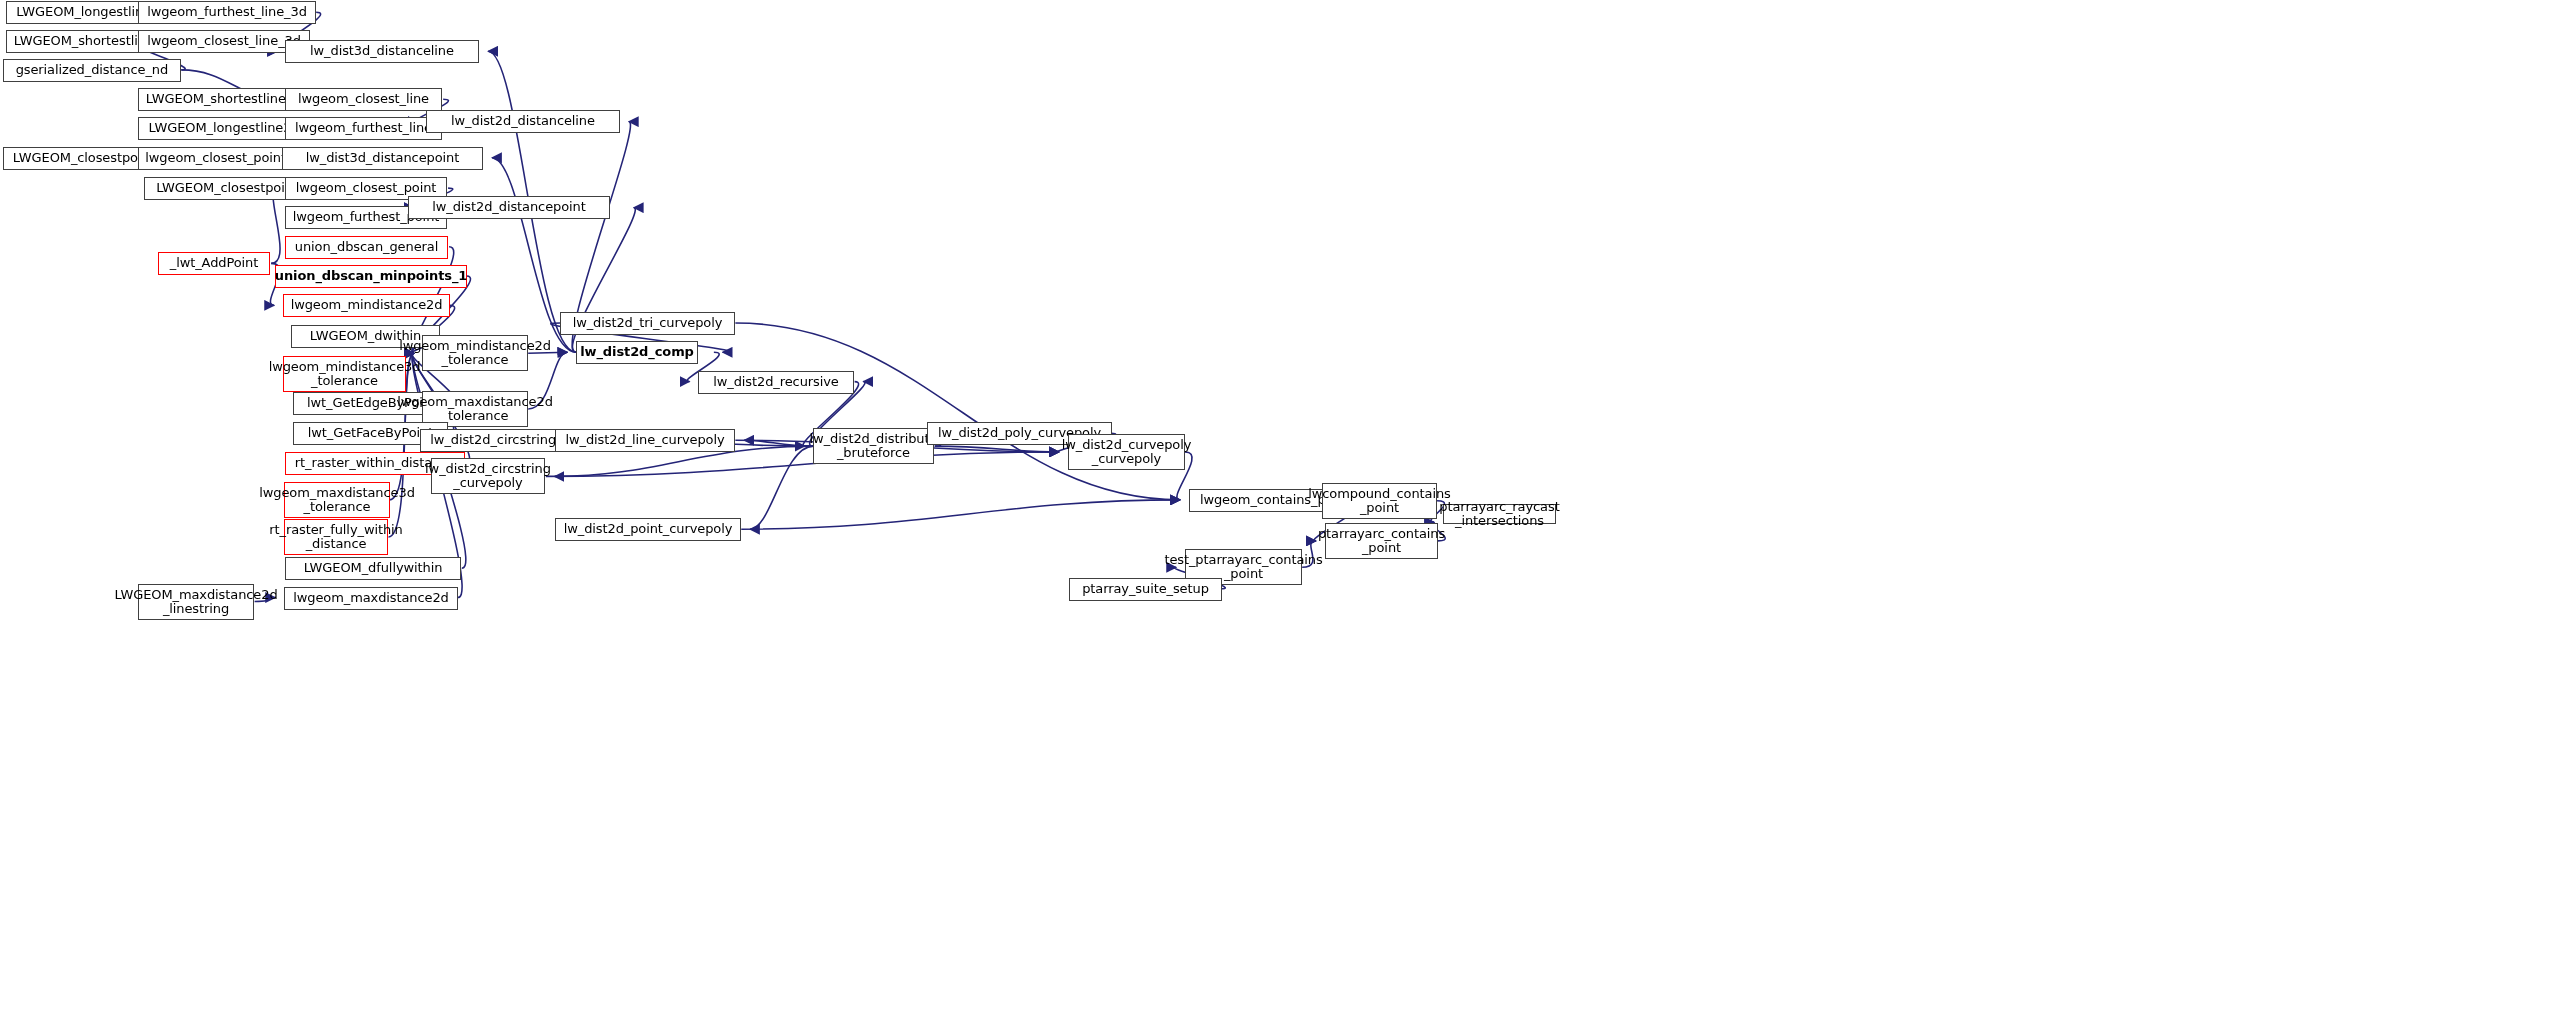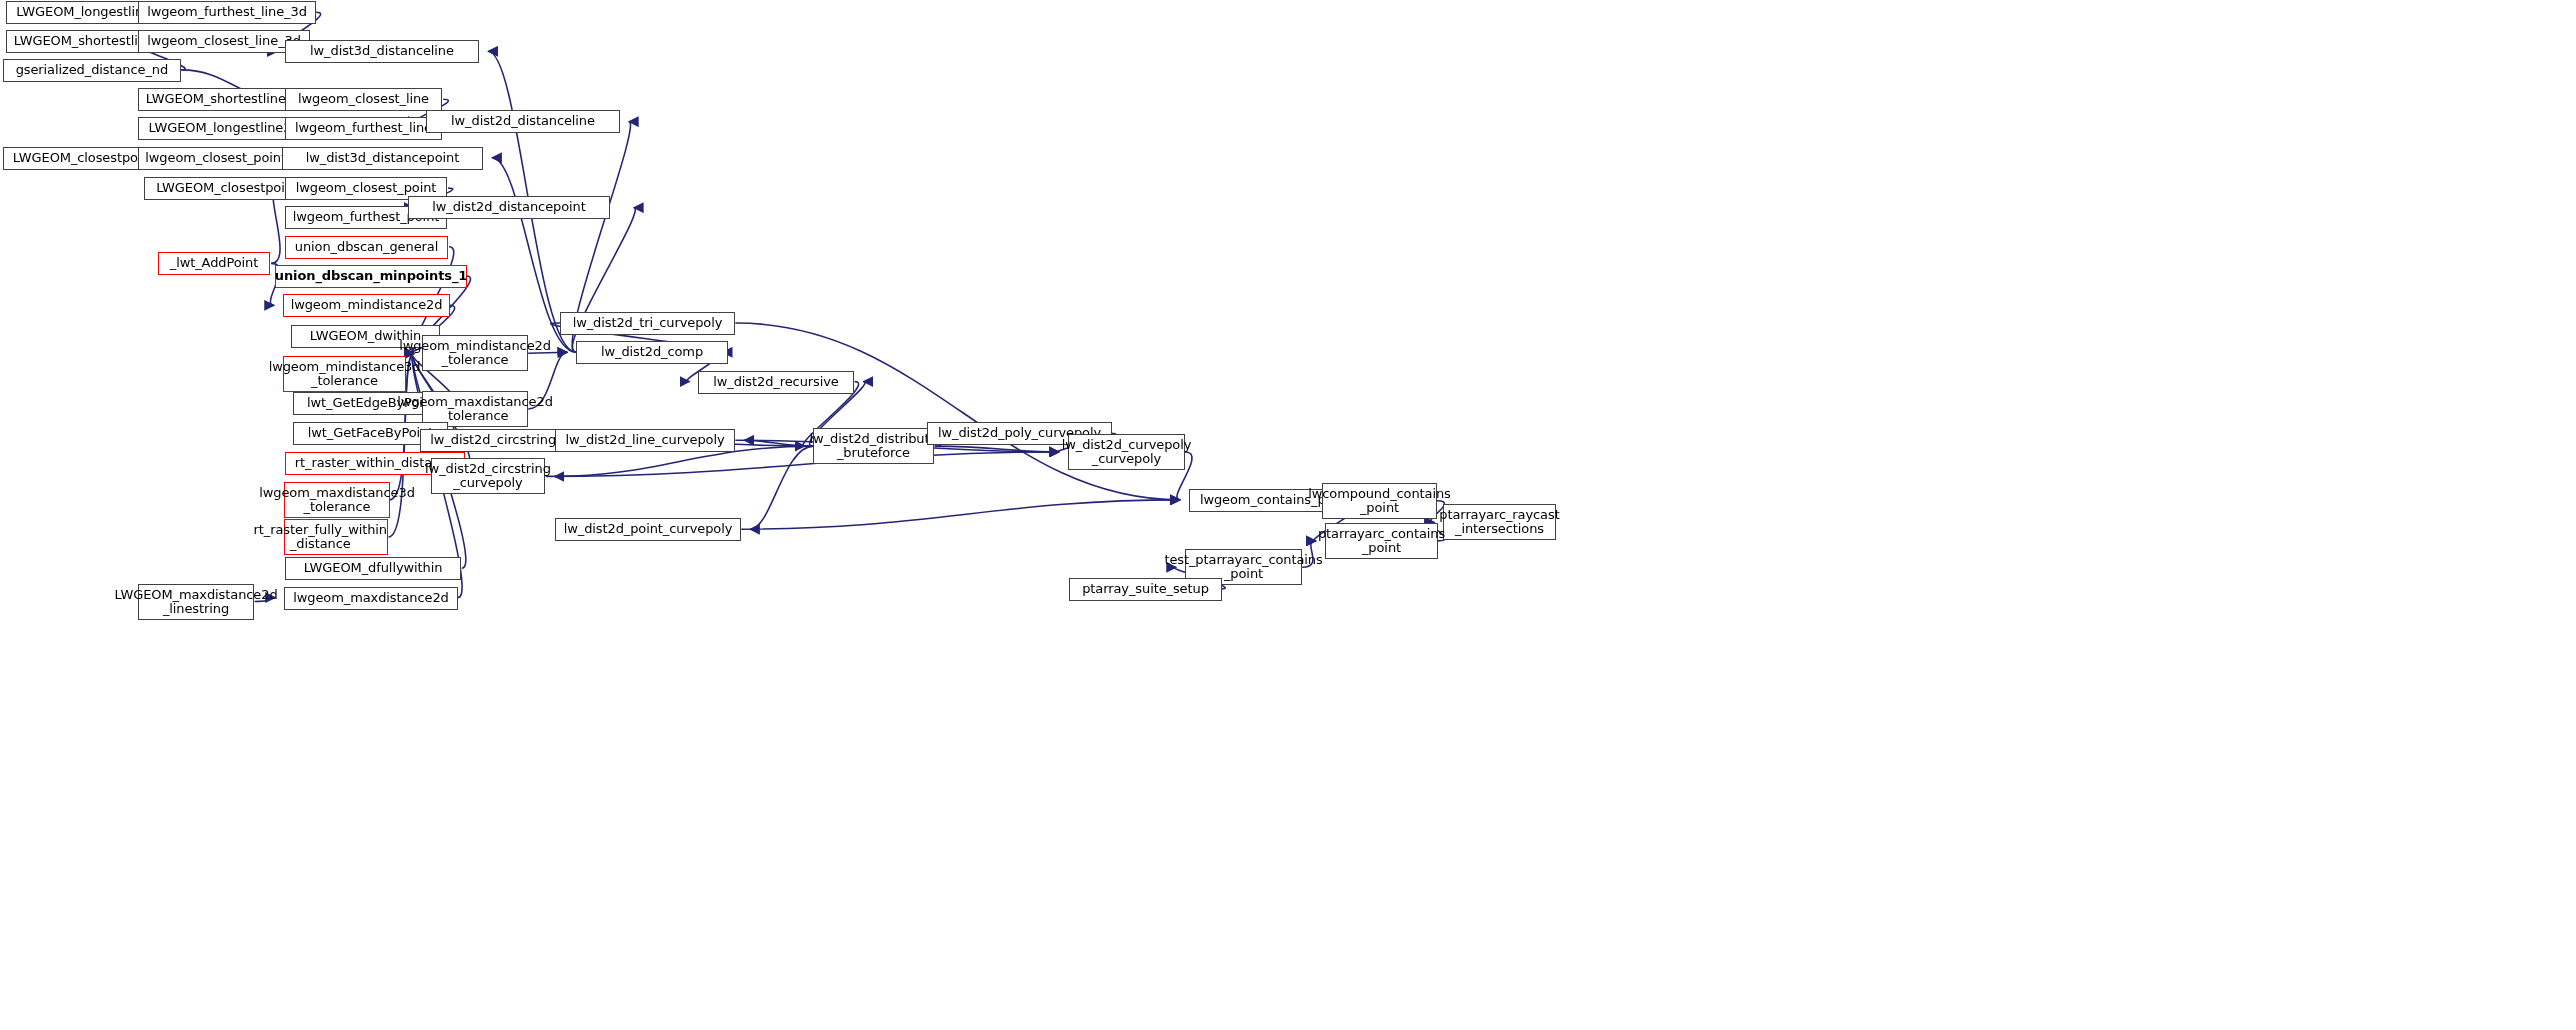--- a/index.html
+++ b/index.html
@@ -122,21 +122,21 @@
     <div class="node" style="left: 285px; top: 206px; width: 162px; height: 22.5px;"><span class="lbl">lwgeom_furthest_point</span></div>
     <div class="node" style="left: 408px; top: 196px; width: 202px; height: 22.5px;"><span class="lbl">lw_dist2d_distancepoint</span></div>
     <div class="node red" style="left: 285px; top: 236px; width: 163px; height: 22.5px;"><span class="lbl">union_dbscan_general</span></div>
     <div class="node red" style="left: 158px; top: 252px; width: 112px; height: 22.5px;"><span class="lbl">_lwt_AddPoint</span></div>
     <div class="node red" style="left: 275px; top: 265px; width: 192px; height: 22.5px; font-weight: bold;"><span class="lbl">union_dbscan_minpoints_1</span></div>
     <div class="node red" style="left: 283px; top: 294px; width: 167px; height: 22.5px;"><span class="lbl">lwgeom_mindistance2d</span></div>
     <div class="node" style="left: 560px; top: 312px; width: 175px; height: 22.5px;"><span class="lbl">lw_dist2d_tri_curvepoly</span></div>
     <div class="node" style="left: 291px; top: 325px; width: 149px; height: 22.5px;"><span class="lbl">LWGEOM_dwithin</span></div>
     <div class="node" style="left: 422px; top: 335px; width: 106px; height: 36px;"><span class="lbl">lwgeom_mindistance2d
 _tolerance</span></div>
-    <div class="node" style="left: 576px; top: 341px; width: 152px; height: 22.5px;"><span class="lbl">lw_dist2d_comp</span></div>
+    <div class="node" style="left: 576px; top: 341px; width: 122px; height: 22.5px; font-weight: bold;"><span class="lbl">lw_dist2d_comp</span></div>
     <div class="node red" style="left: 283px; top: 356px; width: 123px; height: 36px;"><span class="lbl">lwgeom_mindistance3d
 _tolerance</span></div>
     <div class="node" style="left: 698px; top: 371px; width: 156px; height: 22.5px;"><span class="lbl">lw_dist2d_recursive</span></div>
     <div class="node" style="left: 293px; top: 392px; width: 157px; height: 22.5px;"><span class="lbl">lwt_GetEdgeByPoint</span></div>
     <div class="node" style="left: 422px; top: 391px; width: 106px; height: 36px;"><span class="lbl">lwgeom_maxdistance2d
 _tolerance</span></div>
     <div class="node" style="left: 293px; top: 422px; width: 155px; height: 22.5px;"><span class="lbl">lwt_GetFaceByPoint</span></div>
     <div class="node" style="left: 420px; top: 429px; width: 180px; height: 22.5px;"><span class="lbl">lw_dist2d_circstring_poly</span></div>
     <div class="node" style="left: 555px; top: 429px; width: 180px; height: 22.5px;"><span class="lbl">lw_dist2d_line_curvepoly</span></div>
     <div class="node" style="left: 813px; top: 428px; width: 121px; height: 36px;"><span class="lbl">lw_dist2d_distribute
@@ -145,23 +145,23 @@
     <div class="node" style="left: 1068px; top: 434px; width: 117px; height: 36px;"><span class="lbl">lw_dist2d_curvepoly
 _curvepoly</span></div>
     <div class="node red" style="left: 285px; top: 452px; width: 180px; height: 22.5px;"><span class="lbl">rt_raster_within_distance</span></div>
     <div class="node" style="left: 431px; top: 458px; width: 114px; height: 36px;"><span class="lbl">lw_dist2d_circstring
 _curvepoly</span></div>
     <div class="node red" style="left: 284px; top: 482px; width: 106px; height: 36px;"><span class="lbl">lwgeom_maxdistance3d
 _tolerance</span></div>
     <div class="node" style="left: 1189px; top: 489px; width: 172px; height: 22.5px;"><span class="lbl">lwgeom_contains_point</span></div>
     <div class="node" style="left: 1322px; top: 483px; width: 115px; height: 36px;"><span class="lbl">lwcompound_contains
 _point</span></div>
-    <div class="node" style="left: 1443px; top: 504px; width: 113px; height: 36px;"><span class="lbl">ptarrayarc_raycast
+    <div class="node" style="left: 1443px; top: 504px; width: 113px; height: 20px;"><span class="lbl">ptarrayarc_raycast
 _intersections</span></div>
-    <div class="node red" style="left: 284px; top: 519px; width: 104px; height: 36px; justify-content: flex-end;"><span class="lbl">rt_raster_fully_within
+    <div class="node red" style="left: 284px; top: 519px; width: 104px; height: 36px;"><span class="lbl">rt_raster_fully_within
 _distance</span></div>
     <div class="node" style="left: 555px; top: 518px; width: 186px; height: 22.5px;"><span class="lbl">lw_dist2d_point_curvepoly</span></div>
     <div class="node" style="left: 1325px; top: 523px; width: 113px; height: 36px;"><span class="lbl">ptarrayarc_contains
 _point</span></div>
     <div class="node" style="left: 285px; top: 557px; width: 176px; height: 22.5px;"><span class="lbl">LWGEOM_dfullywithin</span></div>
     <div class="node" style="left: 1185px; top: 549px; width: 117px; height: 36px;"><span class="lbl">test_ptarrayarc_contains
 _point</span></div>
     <div class="node" style="left: 1069px; top: 578px; width: 153px; height: 22.5px;"><span class="lbl">ptarray_suite_setup</span></div>
     <div class="node" style="left: 138px; top: 584px; width: 116px; height: 36px;"><span class="lbl">LWGEOM_maxdistance2d
 _linestring</span></div>

